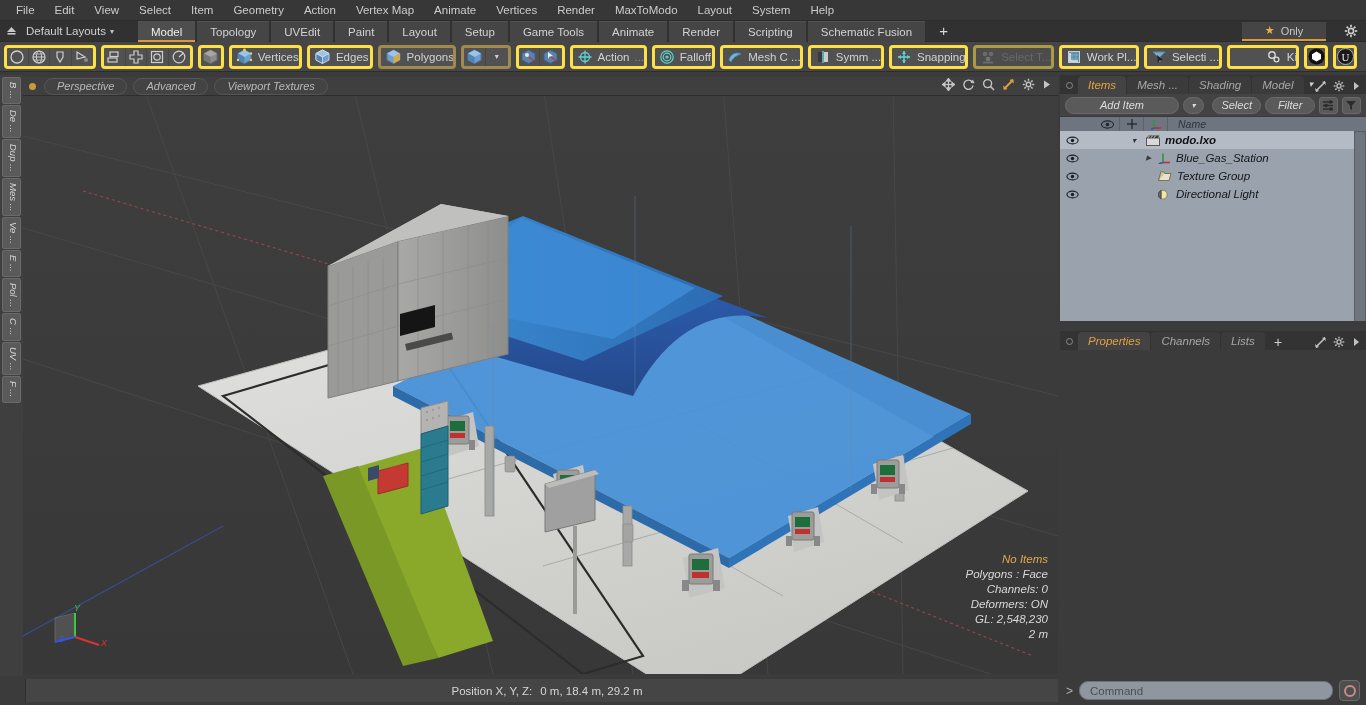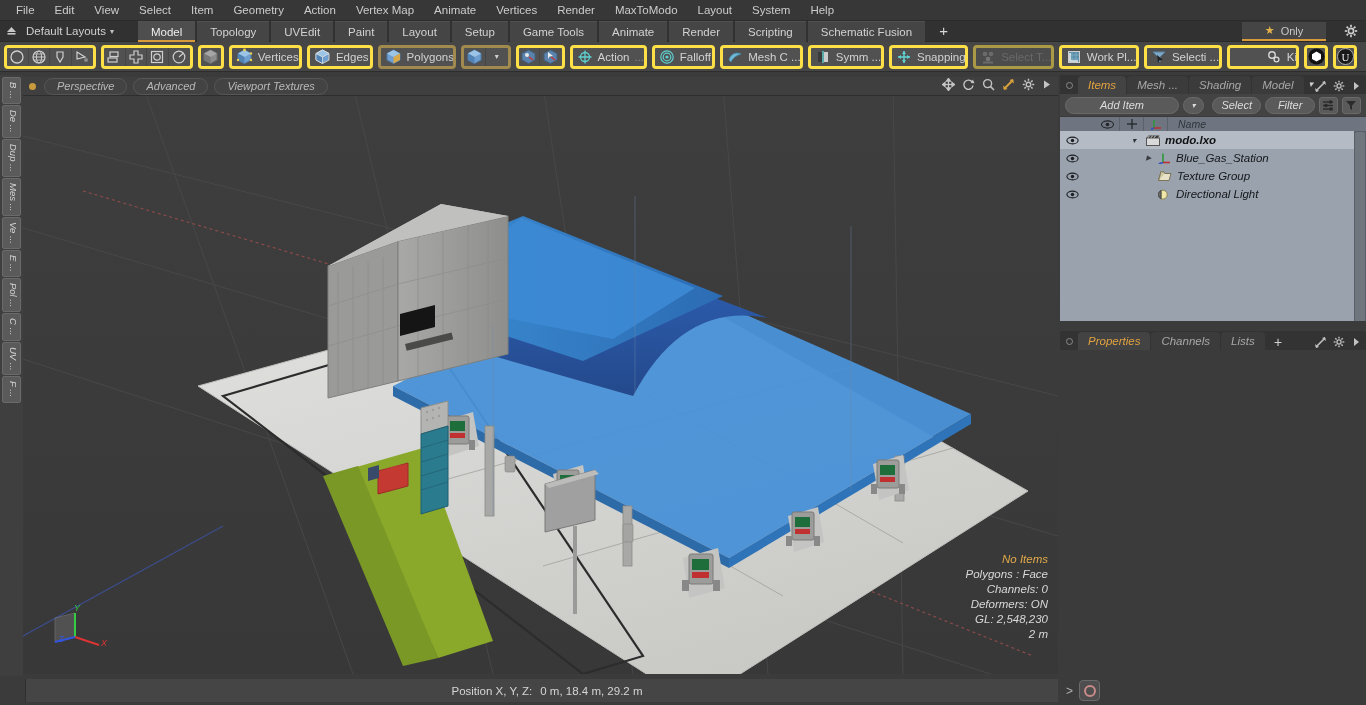--- a/index.html
+++ b/index.html
@@ -1016,19 +1016,22 @@
 
   <div class="statusbar">
     <div class="sb-left"></div>
     <div class="sb-pos">
       <span>Position X, Y, Z:</span>
       <span style="display:inline-block;width:8px;"></span>
       <span>0 m, 18.4 m, 29.2 m</span>
     </div>
     <div class="sb-right">
       <span class="sb-gt">&gt;</span>
+      <div class="cmdinput">
+        <span>Command</span>
+      </div>
       <div class="recbtn">
           <div class="recdot"></div>
         </div>
     </div>
   </div>
 
 </div>
 
 </body></html>

